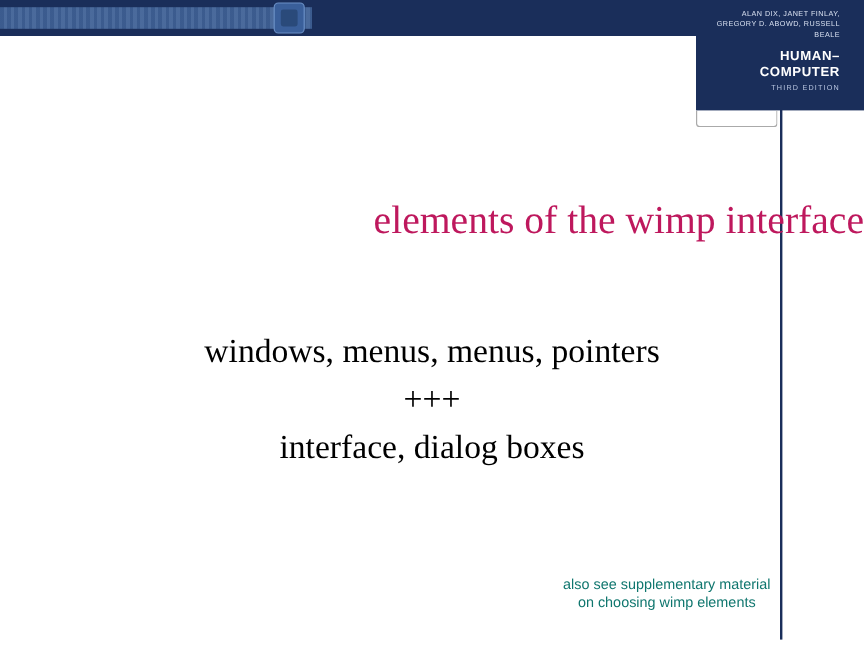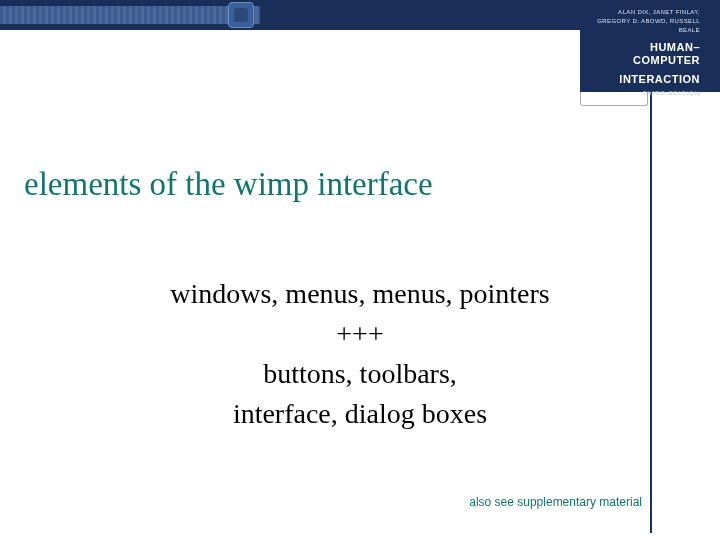--- a/index.html
+++ b/index.html
@@ -8,50 +8,49 @@
   .header-bar { position: absolute; top: 0; left: 0; width: 650px; height: 30px; background: #1a2e5a; overflow: hidden; }
   .binary-strip { position: absolute; top: 6px; left: 0; width: 260px; height: 18px; background: repeating-linear-gradient(90deg, #4a6fa5 0 3px, #5f84b8 3px 6px); opacity: 0.7; }
   .header-icon { position: absolute; top: 2px; left: 228px; width: 26px; height: 26px; border-radius: 4px; background: #3a5f9a; border: 1px solid #6a8fc5; }
   .header-icon::before { content: ""; position: absolute; top: 5px; left: 5px; right: 5px; bottom: 5px; background: #2a4a7a; border-radius: 2px; }
   .side-rule { position: absolute; top: 38px; right: 68px; width: 2px; height: 495px; background: #1a2e5a; }
   .book-block { position: absolute; top: 0; right: 0; width: 140px; height: 92px; background: #1a2e5a; color: #fff; font-family: Arial, Helvetica, sans-serif; text-align: right; padding: 8px 20px 6px 10px; }
   .book-authors { font-size: 6px; letter-spacing: 0.4px; line-height: 9px; color: #d8e0f0; }
   .book-title { font-size: 11px; font-weight: bold; letter-spacing: 0.5px; margin-top: 6px; line-height: 13px; }
   .book-edition { font-size: 6px; letter-spacing: 1px; color: #b8c5e0; margin-top: 4px; }
   .book-tab { position: absolute; top: 92px; right: 72px; width: 68px; height: 14px; border: 1px solid #aaa; border-top: none; border-radius: 0 0 3px 3px; }
-  .title-line { position: absolute; top: 166px; left: 0; width: 720px; text-align: left; font-size: 33px; color: #0f766e; padding-left: 24px; }
+  .title-line { position: absolute; top: 166px; left: 0; width: 720px; text-align: right; font-size: 33px; color: #be185d; }
   .body-block { position: absolute; top: 274px; left: 0; width: 720px; text-align: center; font-size: 28px; line-height: 40px; color: #000; }
   .footnote { position: absolute; right: 78px; bottom: 30px; text-align: center; font-family: Arial, Helvetica, sans-serif; font-size: 12px; color: #0f766e; line-height: 15px; }
 </style>
 </head>
 <body>
 <div class="slide">
 
   <div class="header-bar">
     <div class="binary-strip"></div>
     <div class="header-icon"></div>
   </div>
 
   <div class="side-rule"></div>
 
   <div class="book-block">
     <div class="book-authors">ALAN DIX, JANET FINLAY,</div>
     <div class="book-authors">GREGORY D. ABOWD, RUSSELL BEALE</div>
     <div class="book-title">HUMAN–COMPUTER</div>
-    <div class="book-title">INTERACTION</div>
     <div class="book-edition">THIRD EDITION</div>
   </div>
   <div class="book-tab"></div>
 
   <div class="title-line">elements of the wimp interface</div>
 
   <div class="body-block">
     <div>windows, menus, menus, pointers</div>
     <div>+++</div>
-    <div>buttons, toolbars,</div>
     <div>interface, dialog boxes</div>
   </div>
 
   <div class="footnote">
     <div>also see supplementary  material</div>
+    <div>on choosing wimp elements</div>
   </div>
 
 </div>
 
 </body></html>

